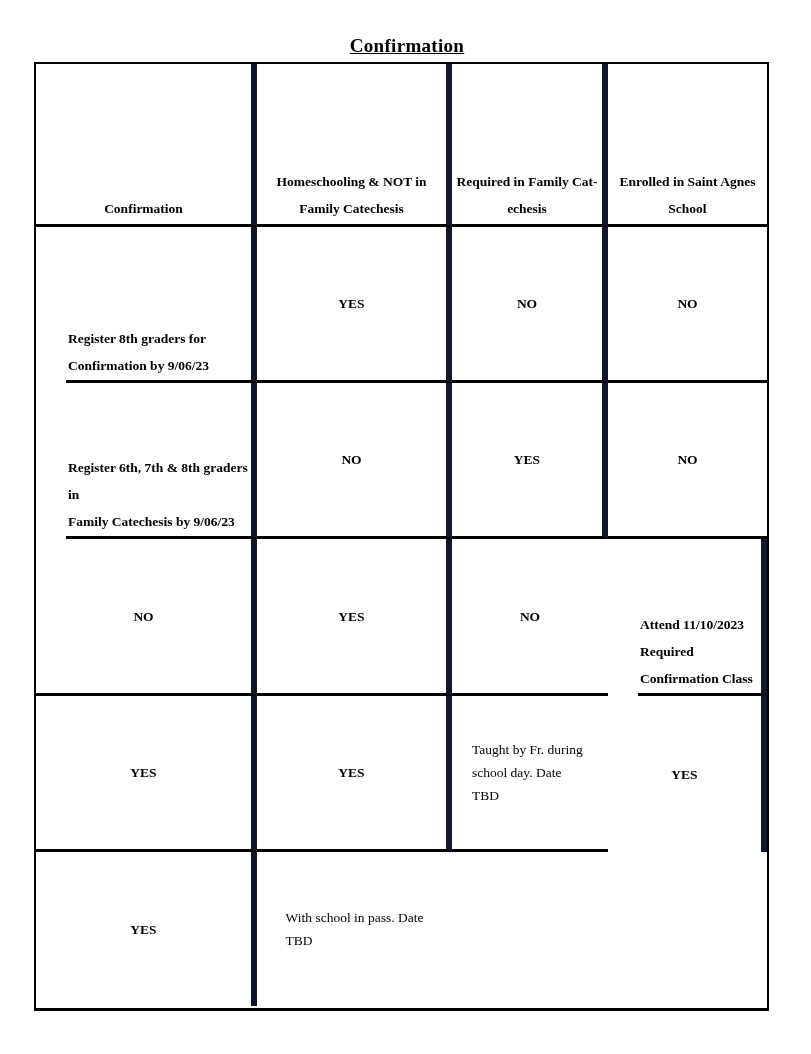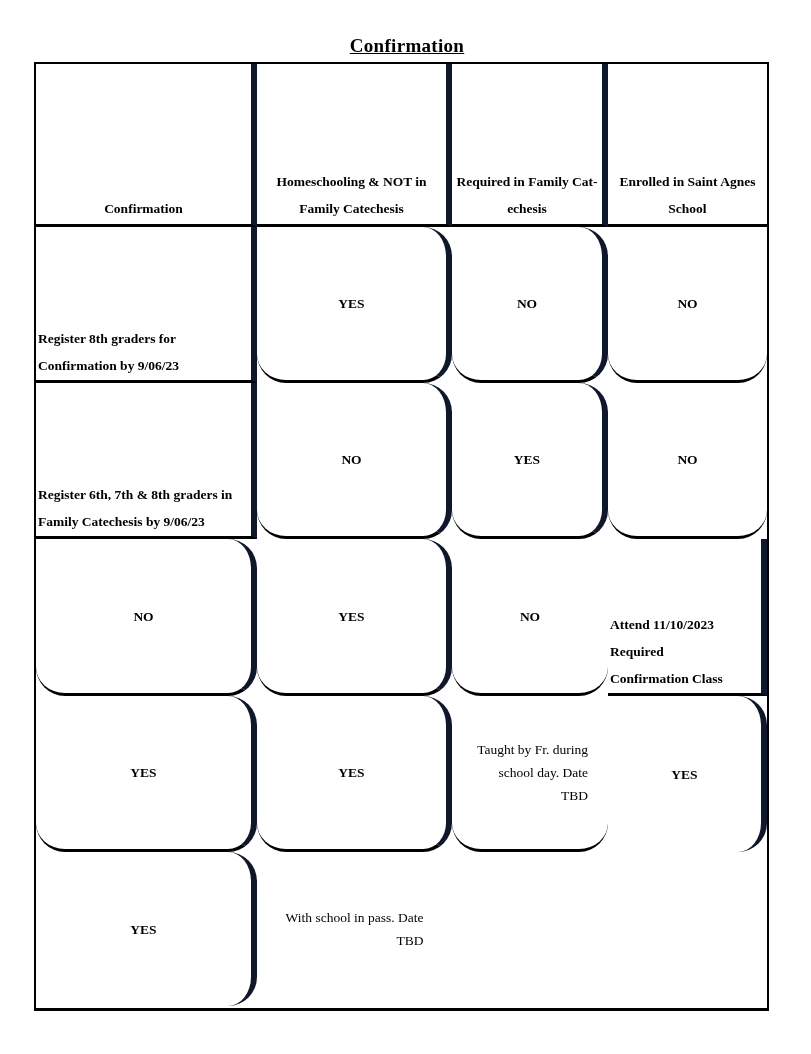--- a/index.html
+++ b/index.html
@@ -61,30 +61,30 @@
     padding: 0 4px 2px 4px;
   }
   .req-cell {
     display: flex;
     align-items: flex-end;
     justify-content: flex-start;
     text-align: left;
     font-weight: bold;
     line-height: 27px;
     padding: 0 2px 1px 2px;
+    margin-left: 30px;
   }
   .val-cell {
     display: flex;
     align-items: center;
     justify-content: center;
-    text-align: right;
+    text-align: left;
     font-weight: bold;
     line-height: 23px;
     padding: 0 4px;
-    border-radius: 29px;
   }
   .val-cell.note {
     font-weight: normal;
     padding: 0 20px;
   }
 </style>
 </head>
 <body>
 
 <div class="page">

